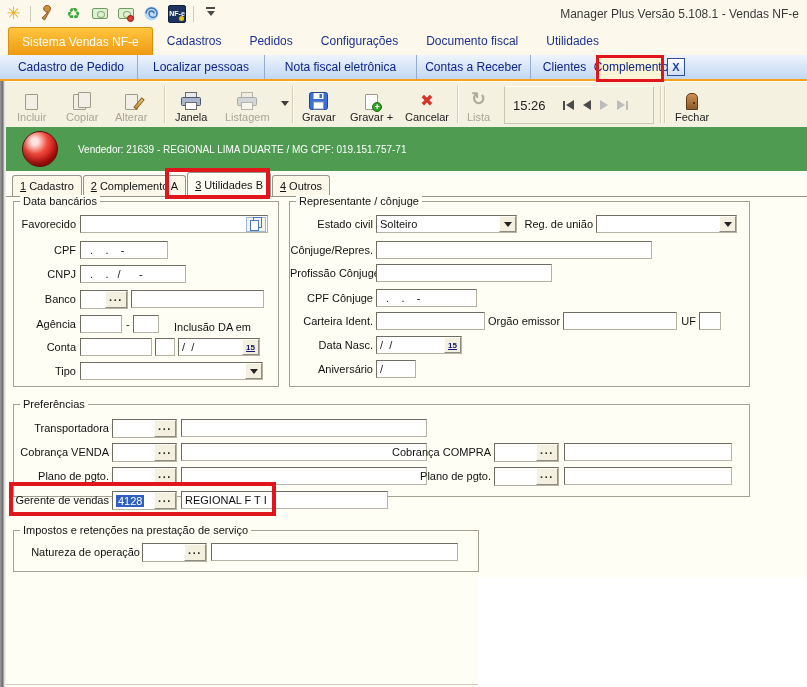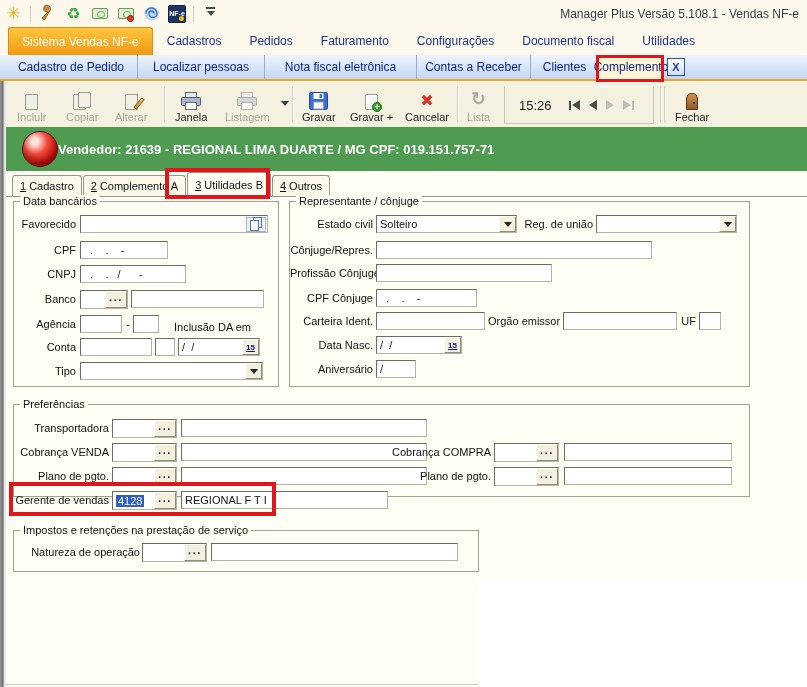--- a/index.html
+++ b/index.html
@@ -63,36 +63,36 @@
             border:1px solid #8a5c16; transform:rotate(40deg); }
   .i-cancel::before { content:"\2716"; color:#d4342a; font-size:16px; font-weight:bold; }
   .i-lista::before { content:"\21BB"; color:#adaa9c; font-size:18px; font-weight:bold; }
   .dd-caret { width:0; height:0; border:4px solid transparent; border-top:5px solid #3c3c3c; }
   .ic-door { width:12px; height:17px; background:linear-gradient(#cf9155,#8d5a28); border:1px solid #5d3a17;
              border-radius:5px 5px 0 0; position:relative; }
   .ic-door::after { content:""; position:absolute; right:2px; top:8px; width:2px; height:2px; background:#33220f; border-radius:50%; }
   .ic-plus { position:absolute; right:-4px; bottom:-2px; width:10px; height:10px; border-radius:50%; background:#2ea023;
              border:1px solid #1b6d14; color:#fff; font-size:9px; font-weight:bold; line-height:8px; text-align:center; }
   .timepanel { position:absolute; left:498px; top:4px; width:150px; height:38px; background:#f4f1e1;
-               border:1px solid #c9c6b2; border-top-color:#fffef8; display:flex; align-items:center; padding:0 14px; }
+               border:1px solid #c9c6b2; border-top-color:#fffef8; display:flex; align-items:center; padding:0 8px; }
   .timetext { font-size:13px; color:#222; min-width:40px; }
   .navbtns { display:flex; align-items:center; gap:9px; margin-left:10px; }
   .nav { display:flex; align-items:center; gap:1px; cursor:default; }
   .nav .bar { width:2px; height:9px; }
   .tri-l { width:0; height:0; border-top:5px solid transparent; border-bottom:5px solid transparent; border-right:8px solid; }
   .tri-r { width:0; height:0; border-top:5px solid transparent; border-bottom:5px solid transparent; border-left:8px solid; }
   .nav.on  { color:#4b4b4b; } .nav.on .bar { background:#4b4b4b; } .nav.on .tri-l{border-right-color:#4b4b4b;}
   .nav.off { color:#bdbdbd; } .nav.off .bar { background:#bdbdbd; } .nav.off .tri-r{border-left-color:#bdbdbd;}
 
   
   .greenbar { position:absolute; left:6px; top:127px; width:801px; height:44px; background:#4f9b52; display:flex; align-items:center; }
   .sphere { width:36px; height:36px; border-radius:50%; margin-left:16px; flex:none;
             background:radial-gradient(circle at 35% 28%, #ffe3e0 0 10%, #f04a3c 38%, #c40f0c 70%, #7c0503 100%);
             border:1px solid #55100c; box-shadow:inset 0 -5px 7px rgba(0,0,0,.3); }
-  .gtitle { color:#fff; font-size:13px; font-weight:bold; white-space:nowrap; }
+  .gtitle { color:#fff; font-size:10px; font-weight:normal; margin-left:20px; white-space:nowrap; }
 
   
   .formtabs { position:absolute; left:6px; top:171px; width:801px; height:26px; background:#fffef4;
               display:flex; align-items:flex-end; padding-left:6px; border-bottom:1px solid #98968a; }
   .ftab { border:1px solid #98968a; border-bottom:none; border-radius:3px 3px 0 0; background:#fbf8ea;
           font-size:11px; padding:0 7px; margin-right:1px; height:21px; display:flex; align-items:center; cursor:default; }
   .ftab .num { text-decoration:underline; margin-right:3px; }
   .ftab.active { background:#fffef4; height:25px; position:relative; z-index:2; margin-bottom:-1px; padding-bottom:1px; }
 
   
@@ -164,21 +164,20 @@
           <span class="tri"></span>
         </span>
     </div>
     <div class="wtitle">Manager Plus Versão 5.108.1 - Vendas NF-e</div>
   </div>
 
   <div class="menubar">
     <div class="menu-item active">Sistema Vendas NF-e</div>
     <div class="menu-item">Cadastros</div>
     <div class="menu-item">Pedidos</div>
-    <div class="menu-item">Faturamento</div>
     <div class="menu-item">Configurações</div>
     <div class="menu-item">Documento fiscal</div>
     <div class="menu-item">Utilidades</div>
   </div>
 
   <div class="docbar">
     <div class="doc-tab" style="width:133px">Cadastro de Pedido</div>
     <div class="doc-tab" style="width:127px">Localizar pessoas</div>
     <div class="doc-tab" style="width:152px">Nota fiscal eletrônica</div>
     <div class="doc-tab" style="width:114px">Contas a Receber</div>

